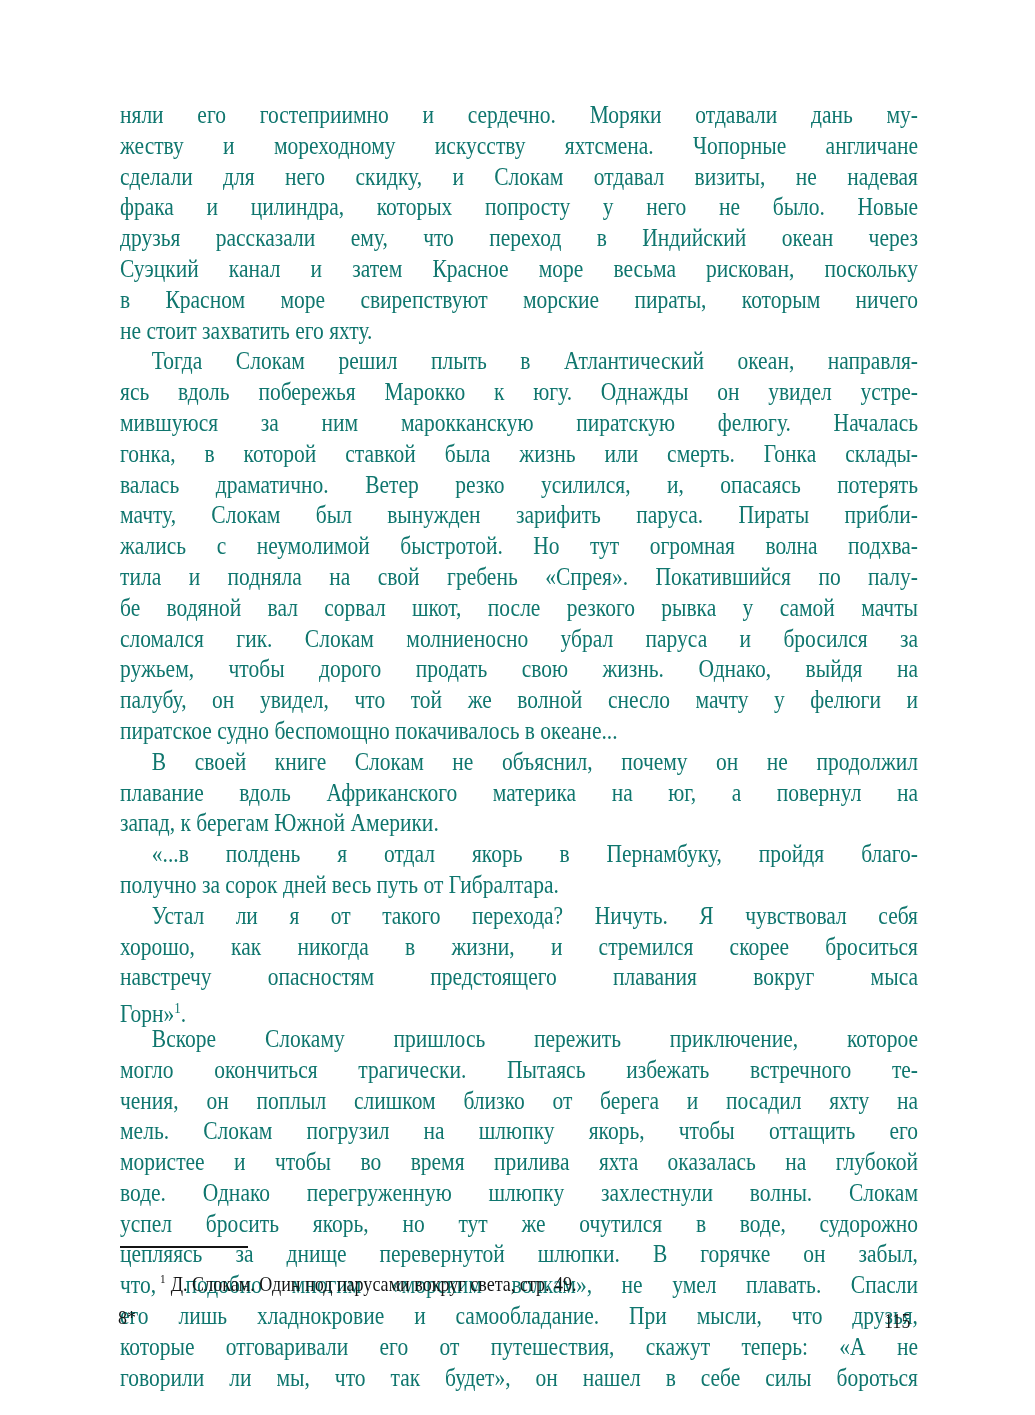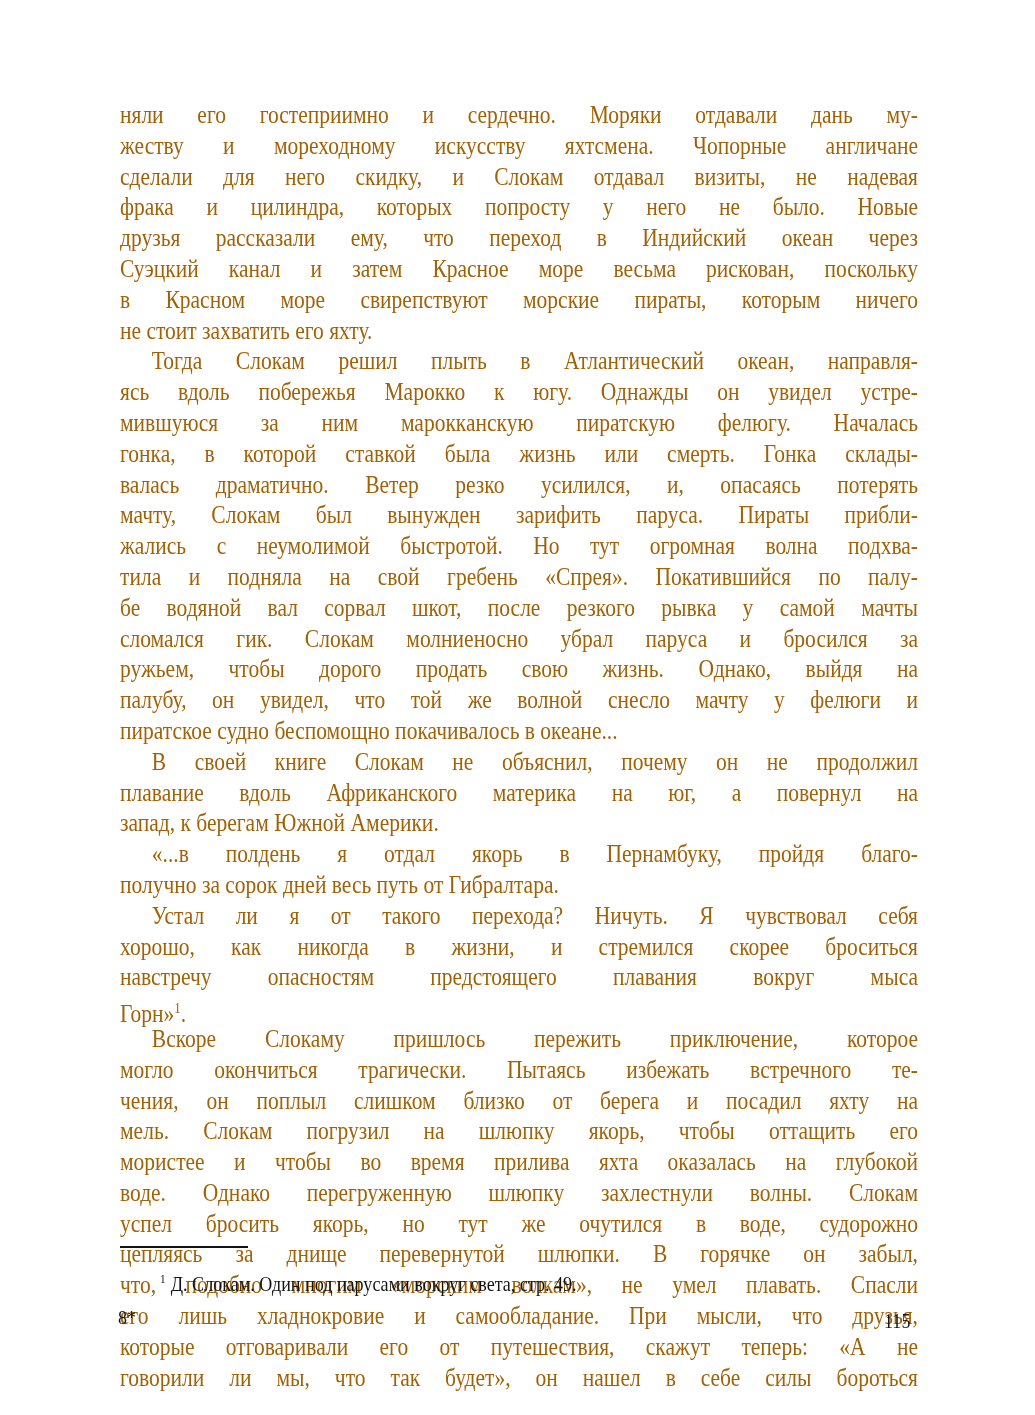--- a/index.html
+++ b/index.html
@@ -1,20 +1,20 @@
 <!DOCTYPE html>
 <html><head>
   <meta charset="utf-8">
   <style>
     html, body { margin: 0; padding: 0; background: #ffffff; }
     body { width: 1035px; height: 1415px; position: relative; overflow: hidden; }
     .page {
       position: absolute; left: 120px; top: 100px; width: 798px;
       font-family: "Liberation Serif", "DejaVu Serif", serif;
-      color: #a16207;
+      color: #0f766e;
       font-size: 25px;
       line-height: 30.8px;
     }
     .line {
       display: block;
       white-space: nowrap;
       text-align: justify;
       text-align-last: justify;
       height: 30.8px;
       transform: scaleX(0.86);

